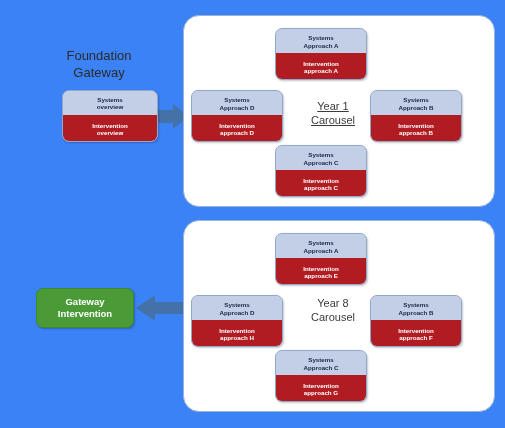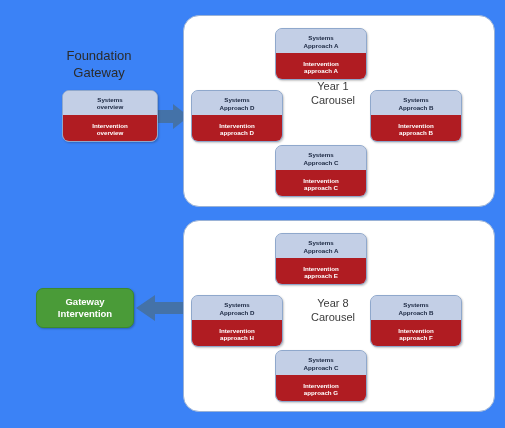--- a/index.html
+++ b/index.html
@@ -98,21 +98,21 @@
 
   
   .carousel-label {
     position: absolute;
     text-align: center;
     color: #3b3b3b;
     font-size: 11px;
     line-height: 1.25;
     width: 90px;
   }
-  #label-year1 { left: 288px; top: 80px; }
+  #label-year1 { left: 288px; top: 100px; text-decoration: underline; }
   #label-year2 { left: 288px; top: 297px; }
 
   
   #caption-foundation {
     position: absolute;
     left: 24px;
     top: 48px;
     width: 150px;
     text-align: center;
     font-size: 13px;

